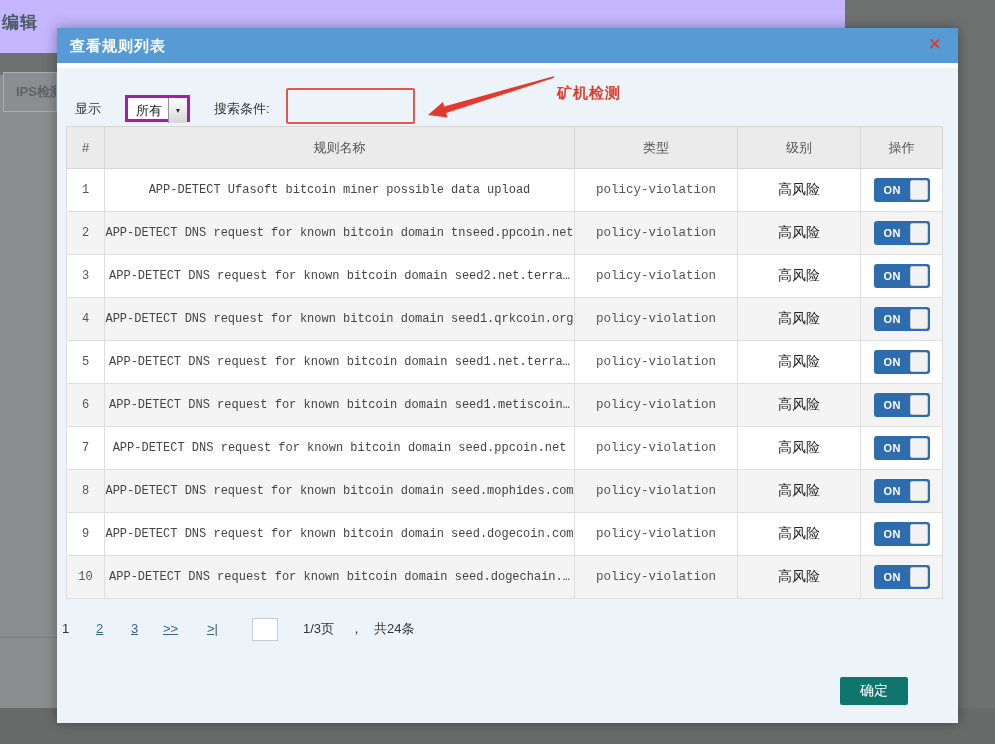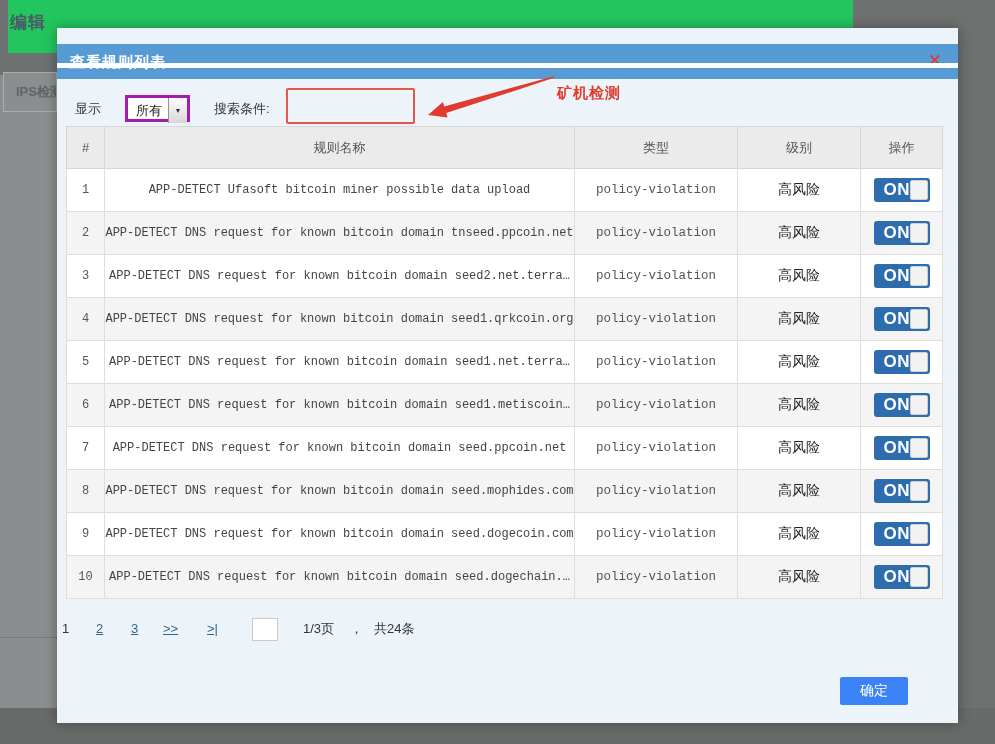--- a/index.html
+++ b/index.html
@@ -3,37 +3,37 @@
 <meta charset="utf-8">
 <style>
   * { margin:0; padding:0; box-sizing:border-box; }
   html,body { background:#555; }
   .stage {
     position:relative; width:995px; height:744px; overflow:hidden;
     background:#6f7070;
     font-family:"Liberation Sans","DejaVu Sans",sans-serif;
   }
   
-  .bg-band { position:absolute; left:8px; top:22; width:845px; height:53px; background:#22c55e; }
+  .bg-band { position:absolute; left:0; top:22; width:845px; height:53px; background:#c4b5fd; }
   .bg-edit { position:absolute; left:2px; top:11px; font-size:17px; font-weight:bold; color:#4b5a66; letter-spacing:1px; }
   .bg-panel { position:absolute; left:0; top:75px; width:845px; height:633px; background:#8b8e8f; }
   .bg-divider { position:absolute; left:0; top:562px; width:100%; height:1px; background:#797c7e; }
   .bg-tab {
     position:absolute; left:3px; top:72px; width:54px; height:40px;
     border:1px solid #a9adb0; background:#8b8e8f; overflow:hidden;
     font-size:13px; font-weight:bold; color:#5d6569; line-height:38px; padding-left:12px; white-space:nowrap;
   }
   .bg-bottom { position:absolute; left:0; top:708px; width:995px; height:36px; background:#696a6a; }
 
   
   .modal {
     position:absolute; left:57px; top:28px; width:901px; height:695px;
     background:#edf4f9; z-index:10; box-shadow:0 0 12px rgba(0,0,0,.35);
   }
-  .modal-header { position:absolute; left:0; top:16px; width:100%; height:35px; background:#579bd5; }
+  .modal-header { position:absolute; left:0; top:0; width:100%; height:35px; background:#579bd5; }
   .modal-title { position:absolute; left:13px; top:0; line-height:35px; color:#fff; font-size:15px; font-weight:bold; letter-spacing:1px; }
   .modal-close { position:absolute; right:16px; top:7px; color:#e0382c; font-size:17px; font-weight:bold; cursor:pointer; line-height:20px; }
   .modal-gap { position:absolute; left:0; top:35px; width:100%; height:5px; background:#fdfefe; }
 
   
   .lbl { position:absolute; font-size:13px; color:#333; line-height:27px; }
   .lbl-display { left:18px; top:67px; }
   .lbl-search  { left:157px; top:67px; }
   .dropdown {
     position:absolute; left:68px; top:67px; width:65px; height:27px;
@@ -68,21 +68,21 @@
   .td-num  { font-family:"Liberation Mono","DejaVu Sans Mono",monospace; font-size:12px; color:#555; }
   .td-name { font-family:"Liberation Mono","DejaVu Sans Mono",monospace; font-size:12px; color:#444; }
   .td-type { font-family:"Liberation Mono","DejaVu Sans Mono",monospace; font-size:12.5px; color:#555;margin-top:36px; }
   .td-level{ font-size:14px; color:#222; }
   .toggle {
     position:relative; width:56px; height:24px; margin:0 auto;
     background:#2d6cad; border-radius:3px; cursor:pointer;
   }
   .toggle-on {
     position:absolute; left:10px; top:0; line-height:24px;
-    color:#fff; font-size:17px; font-weight:bold; letter-spacing:.5px;
+    color:#fff; font-size:11px; font-weight:bold; letter-spacing:.5px;
   }
   .toggle-knob {
     position:absolute; right:2px; top:2px; width:18px; height:20px;
     background:#f2f2f2; border:1px solid #cfcfcf; border-radius:2px;
   }
 
   
   .pager { position:absolute; left:0; top:589px; width:500px; height:26px; font-size:13px; }
   .pager span, .pager a { position:absolute; line-height:24px; }
   .pg-current { left:5px; color:#333; }
@@ -92,21 +92,21 @@
     position:absolute; left:195px; top:1px; width:26px; height:23px;
     border:1px solid #c6cbd0; background:#fff; font-size:12px; text-align:center; outline:none;
   }
   .pg-info { left:246px; color:#333; }
   .pg-comma { left:293px; color:#333; }
   .pg-total { left:317px; color:#333; }
 
   
   .ok-btn {
     position:absolute; left:783px; top:649px; width:68px; height:28px;
-    background:#3b82f6; color:#fff; border:none; border-radius:2px;
+    background:#0f766e; color:#fff; border:none; border-radius:2px;
     font-size:14px; cursor:pointer; font-family:"Liberation Sans",sans-serif;
   }
 
   
   .annot-rect {
     position:absolute; left:286px; top:88px; width:129px; height:36px;
     border:2px solid #e4574e; border-radius:2px; z-index:20; pointer-events:none;
   }
   .annot-arrow { position:absolute; left:0; top:0; z-index:20; pointer-events:none; }
   .annot-text {

